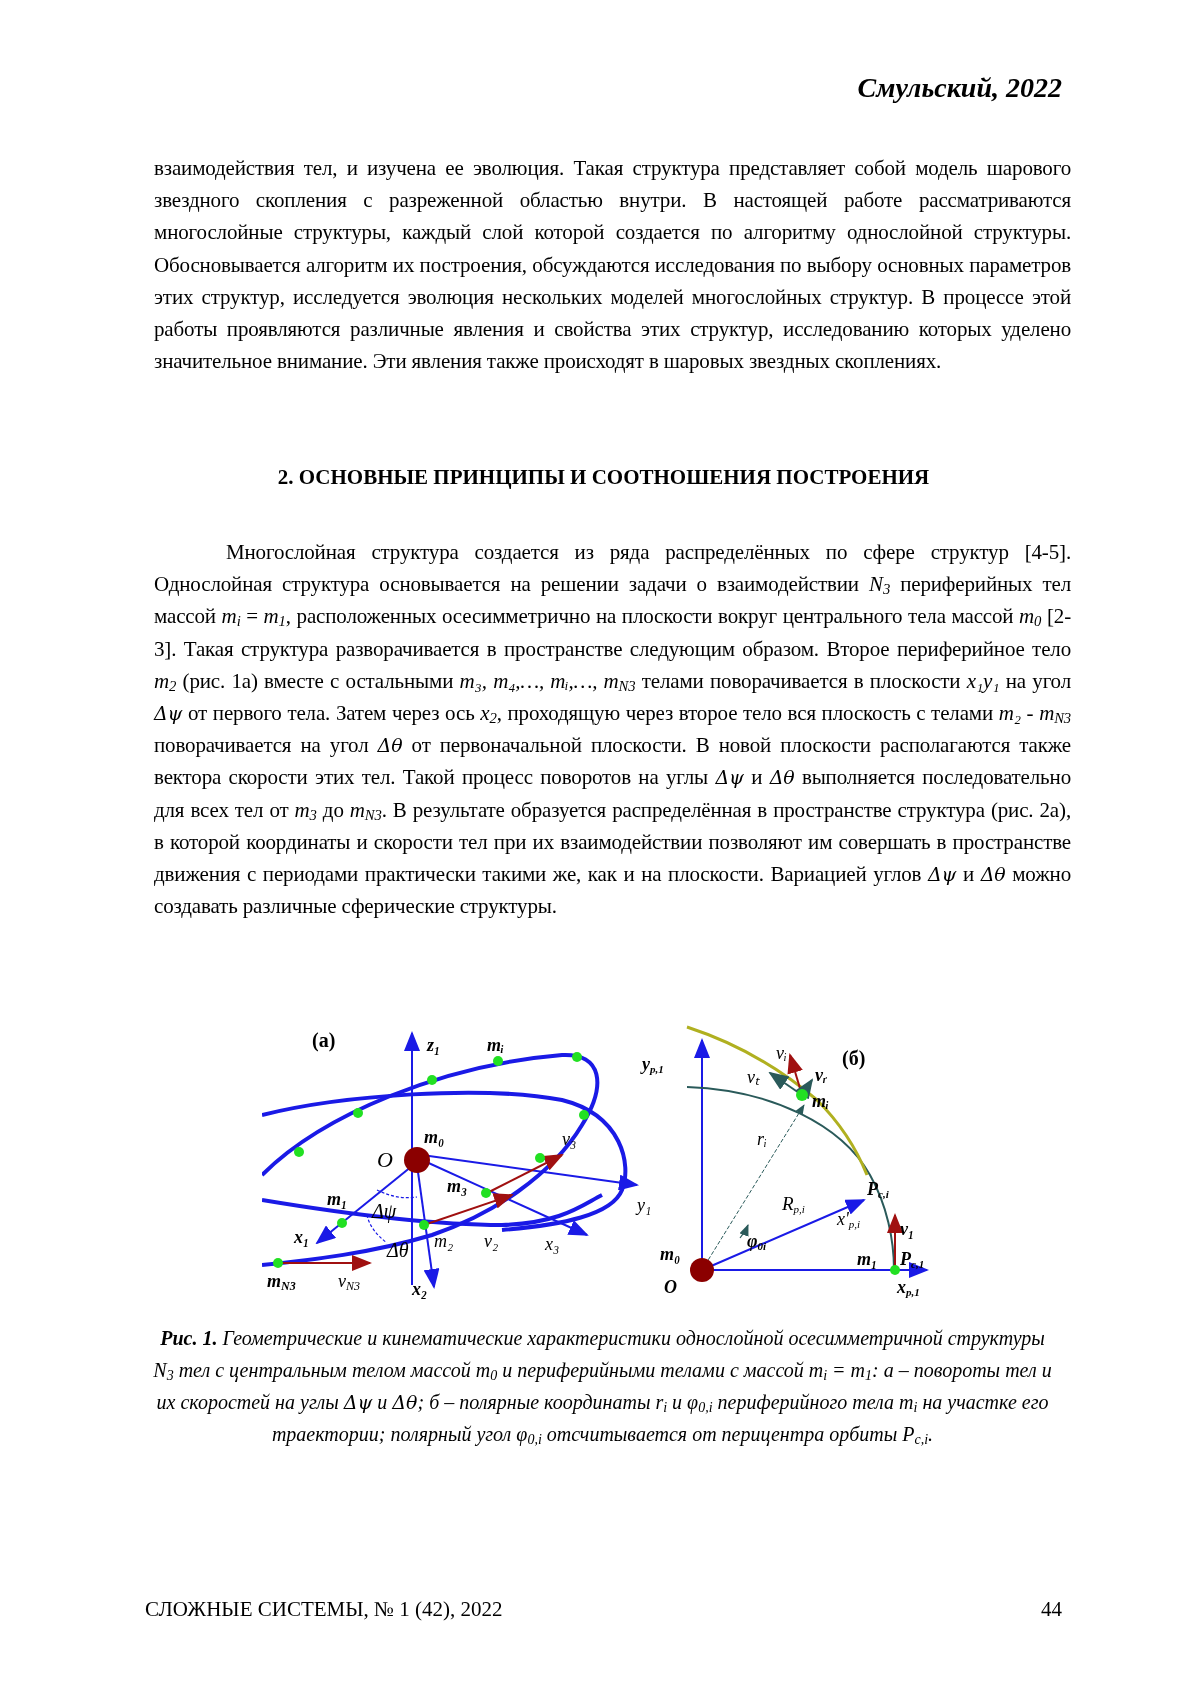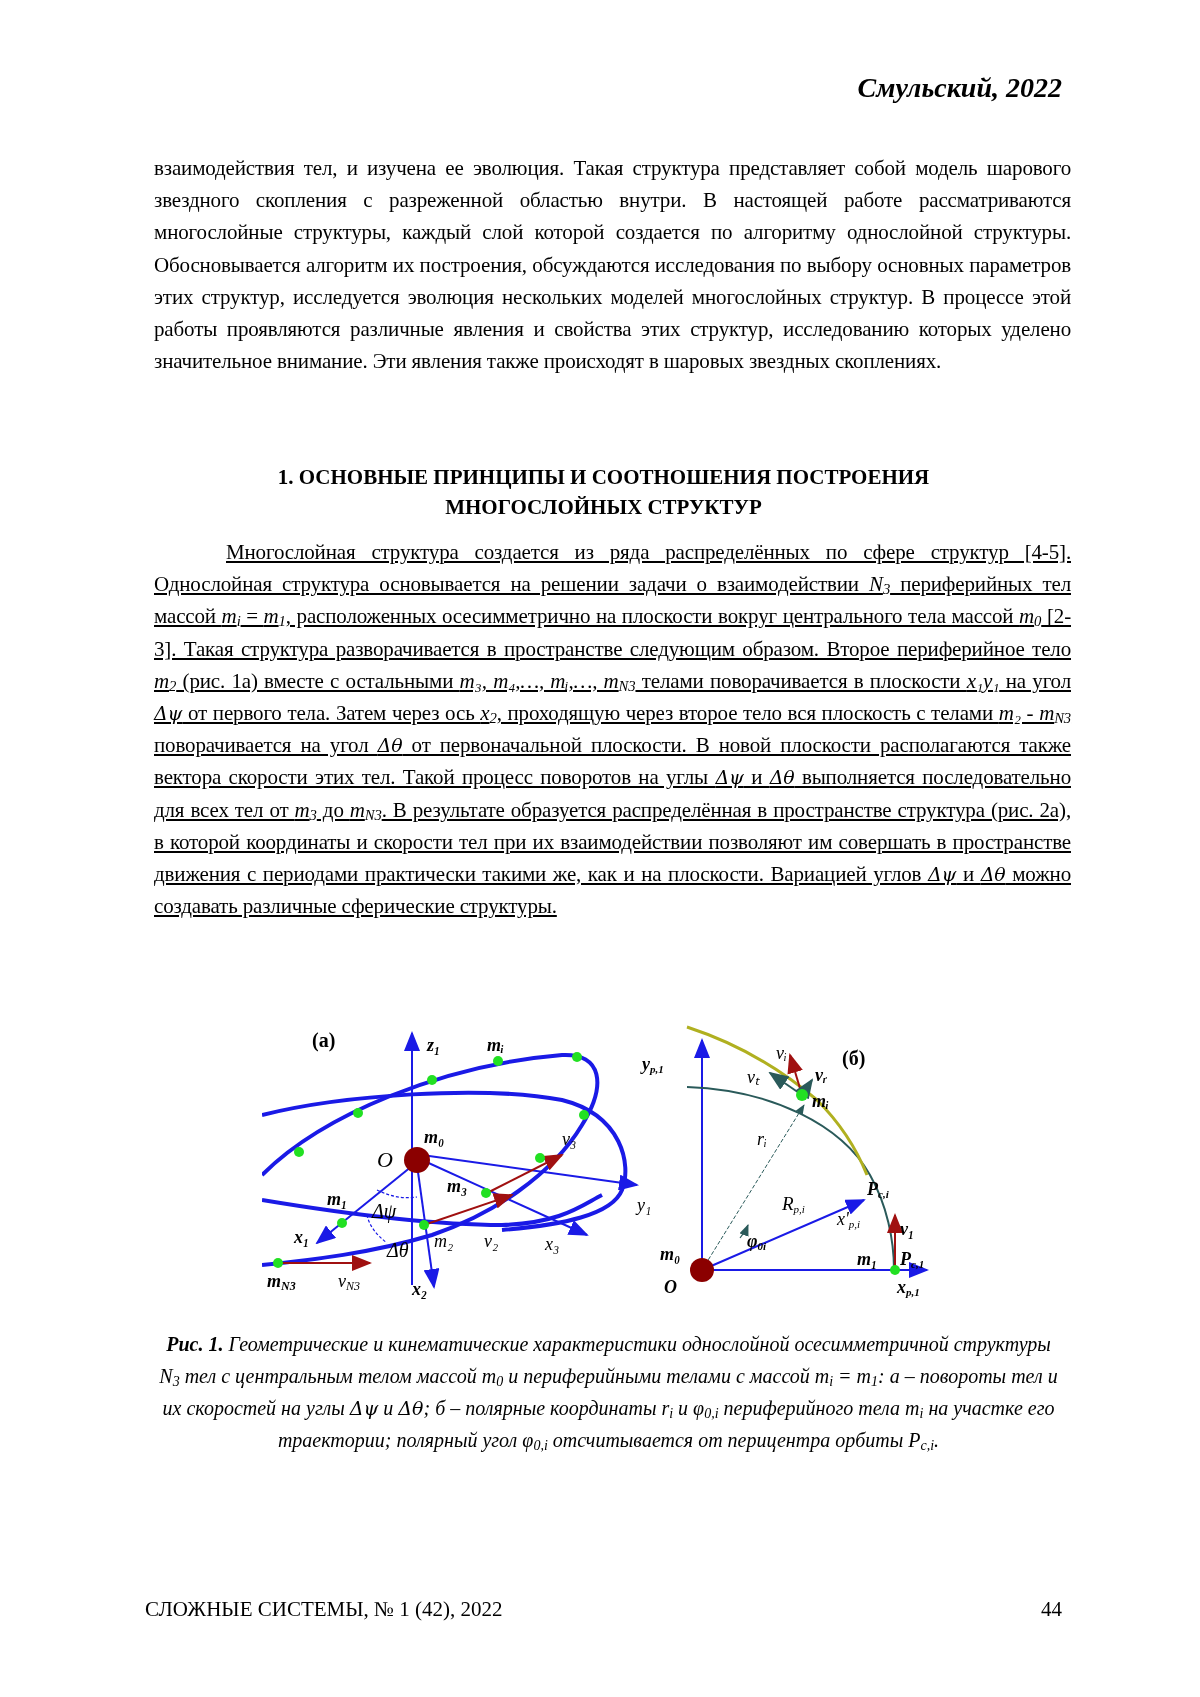--- a/index.html
+++ b/index.html
@@ -3,46 +3,45 @@
 <meta charset="utf-8">
 <style>
   html, body { margin: 0; padding: 0; background: #ffffff; }
   body { width: 1200px; height: 1697px; position: relative; overflow: hidden;
          font-family: "Liberation Serif", serif; color: #000; }
   .running-head { position: absolute; top: 72px; right: 138px; font-size: 28px;
          font-weight: bold; font-style: italic; }
   .col { position: absolute; left: 145px; width: 917px; }
   .para { font-size: 21px; line-height: 32.2px; text-align: justify; margin: 9px;
           letter-spacing: -0.15px; }
-  .para.indent { text-indent: 72px; text-decoration: underline; }
+  .para.indent { text-indent: 72px; }
   .p1 { top: 143px; }
   .heading { top: 462px; text-align: center; font-weight: bold; font-size: 21px;
              line-height: 30px; margin: 0; }
   .p2 { top: 527px; }
   i.m { font-style: italic; }
   sub { font-size: 70%; vertical-align: -3px; line-height: 0; }
   .greek { font-style: italic; font-family: "DejaVu Serif", serif; font-size: 19px; }
   .figure { position: absolute; top: 1025px; left: 262px; width: 690px; height: 290px; }
   .caption { position: absolute; top: 1322px; left: 150px; width: 905px;
-             text-align: center; font-style: italic; font-size: 20px; line-height: 32px; margin: 6px; }
+             text-align: center; font-style: italic; font-size: 20px; line-height: 32px; margin: 0; }
   .caption b { font-style: italic; }
   .footer-left { position: absolute; top: 1597px; left: 145px; font-size: 21px; }
   .footer-right { position: absolute; top: 1597px; right: 138px; font-size: 21px; margin-left: 14px; }
   svg text { font-family: "Liberation Serif", serif; }
 </style>
 </head>
 <body>
 
 <div class="running-head">Смульский, 2022</div>
 
 <p class="col para p1">взаимодействия тел, и изучена ее эволюция. Такая структура представляет собой модель шарового звездного скопления с разреженной областью внутри. В настоящей работе рассматриваются многослойные структуры, каждый слой которой создается по алгоритму однослойной структуры. Обосновывается алгоритм их построения, обсуждаются исследования по выбору основных параметров этих структур, исследуется эволюция нескольких моделей многослойных структур. В процессе этой работы проявляются различные явления и свойства этих структур, исследованию которых уделено значительное внимание. Эти явления также происходят в шаровых звездных скоплениях.</p>
 
 <div class="col heading">
-  <div>1. ОСНОВНЫЕ ПРИНЦИПЫ И СООТНОШЕНИЯ ПОСТРОЕНИЯ</div>
-  <div>МНОГОСЛОЙНЫХ СТРУКТУР</div>
+  <div>2. ОСНОВНЫЕ ПРИНЦИПЫ И СООТНОШЕНИЯ ПОСТРОЕНИЯ</div>
 </div>
 
 <p class="col para indent p2"><span>Многослойная структура создается из ряда распределённых по сфере структур [4-5]. Однослойная структура основывается на решении задачи о взаимодействии </span><i class="m"><span>N</span><sub>3</sub></i><span> периферийных тел массой </span><i class="m"><span>m</span><sub>i</sub></i><span> = </span><i class="m"><span>m</span><sub>1</sub></i><span>, расположенных осесимметрично на плоскости вокруг центрального тела массой </span><i class="m"><span>m</span><sub>0</sub></i><span> [2-3]. Такая структура разворачивается в пространстве следующим образом. Второе периферийное тело </span><i class="m"><span>m</span><sub>2</sub></i><span> (рис. 1а) вместе с остальными </span><i class="m"><span>m₃, m₄,…, mᵢ,…, m</span><sub>N3</sub></i><span> телами поворачивается в плоскости </span><i class="m">x₁y₁</i><span> на угол </span><span class="greek">Δψ</span><span> от первого тела. Затем через ось </span><i class="m"><span>x</span><sub>2</sub></i><span>, проходящую через второе тело вся плоскость с телами </span><i class="m"><span>m₂ - m</span><sub>N3</sub></i><span> поворачивается на угол </span><span class="greek">Δθ</span><span> от первоначальной плоскости. В новой плоскости располагаются также вектора скорости этих тел. Такой процесс поворотов на углы </span><span class="greek">Δψ</span><span> и </span><span class="greek">Δθ</span><span> выполняется последовательно для всех тел от </span><i class="m"><span>m</span><sub>3</sub></i><span> до </span><i class="m"><span>m</span><sub>N3</sub></i><span>. В результате образуется распределённая в пространстве структура (рис. 2а), в которой координаты и скорости тел при их взаимодействии позволяют им совершать в пространстве движения с периодами практически такими же, как и на плоскости. Вариацией углов </span><span class="greek">Δψ</span><span> и </span><span class="greek">Δθ</span><span> можно создавать различные сферические структуры.</span></p>
 
 <div class="figure">
   <svg width="690" height="290" viewBox="0 0 690 290">
     <defs>
       <marker id="ab" markerWidth="10" markerHeight="8" refX="9" refY="4" orient="auto">
           <path d="M0,0 L10,4 L0,8 z" fill="#1a1ae6"></path>
         </marker>

